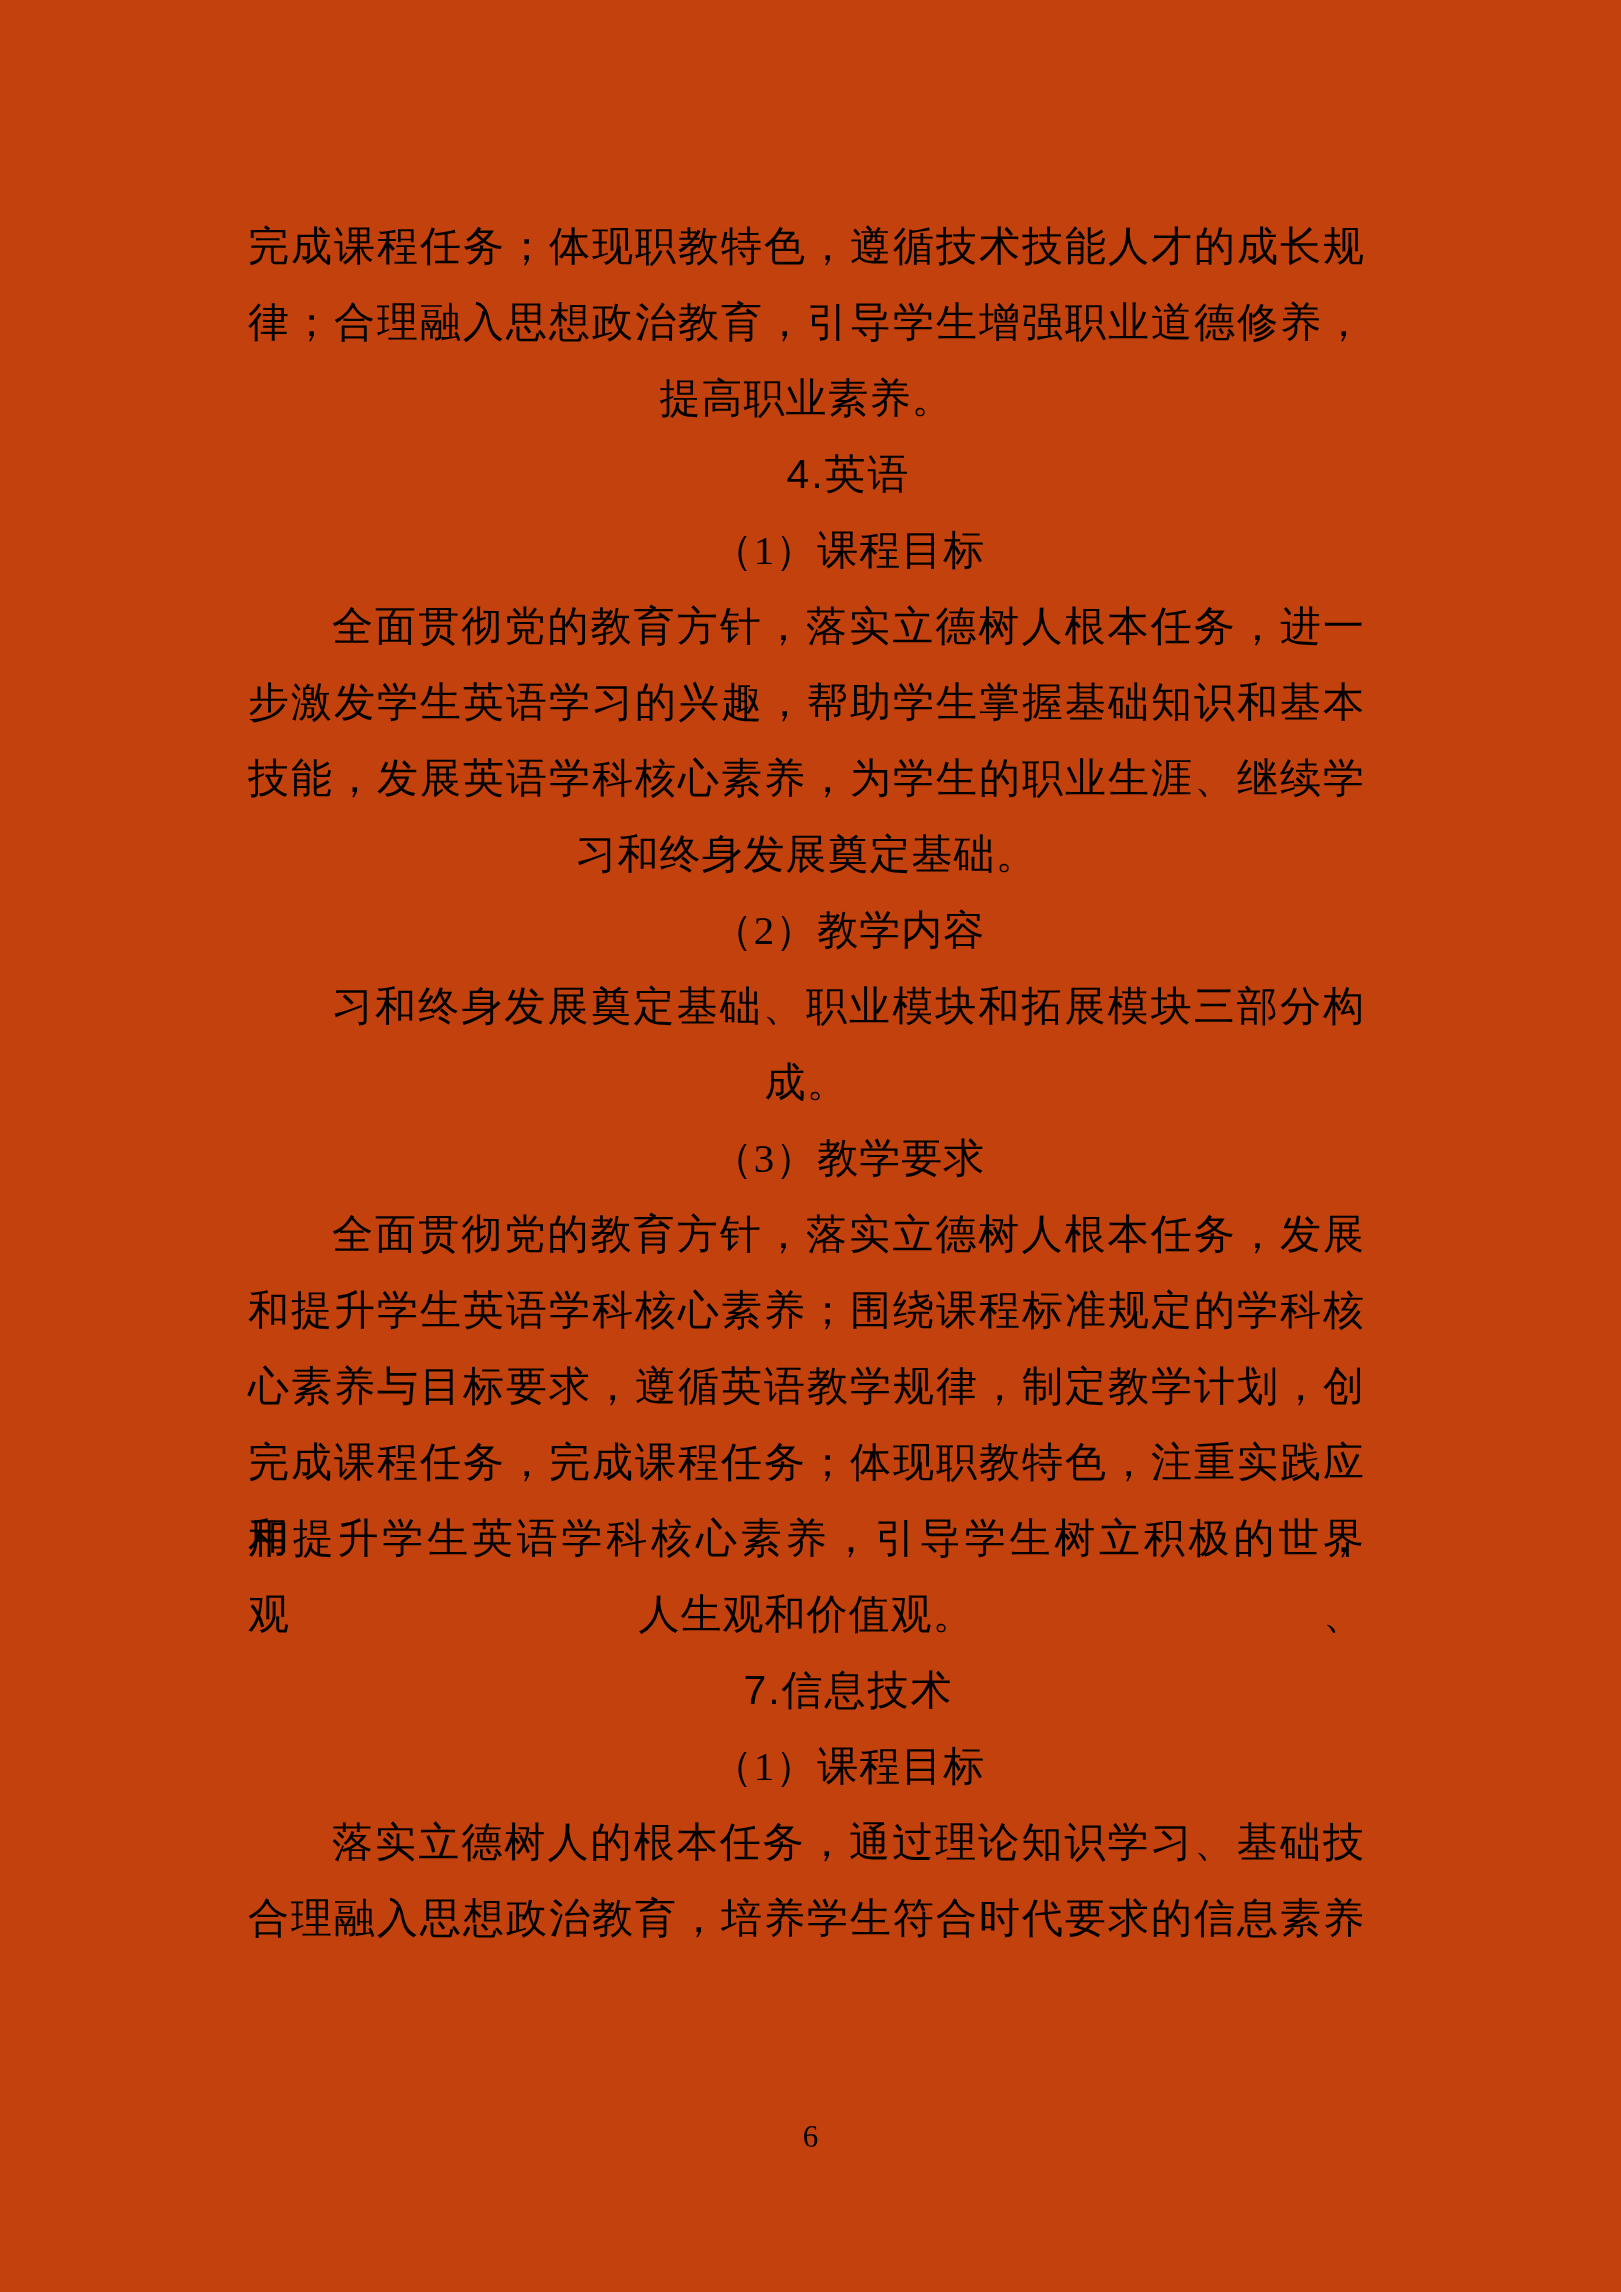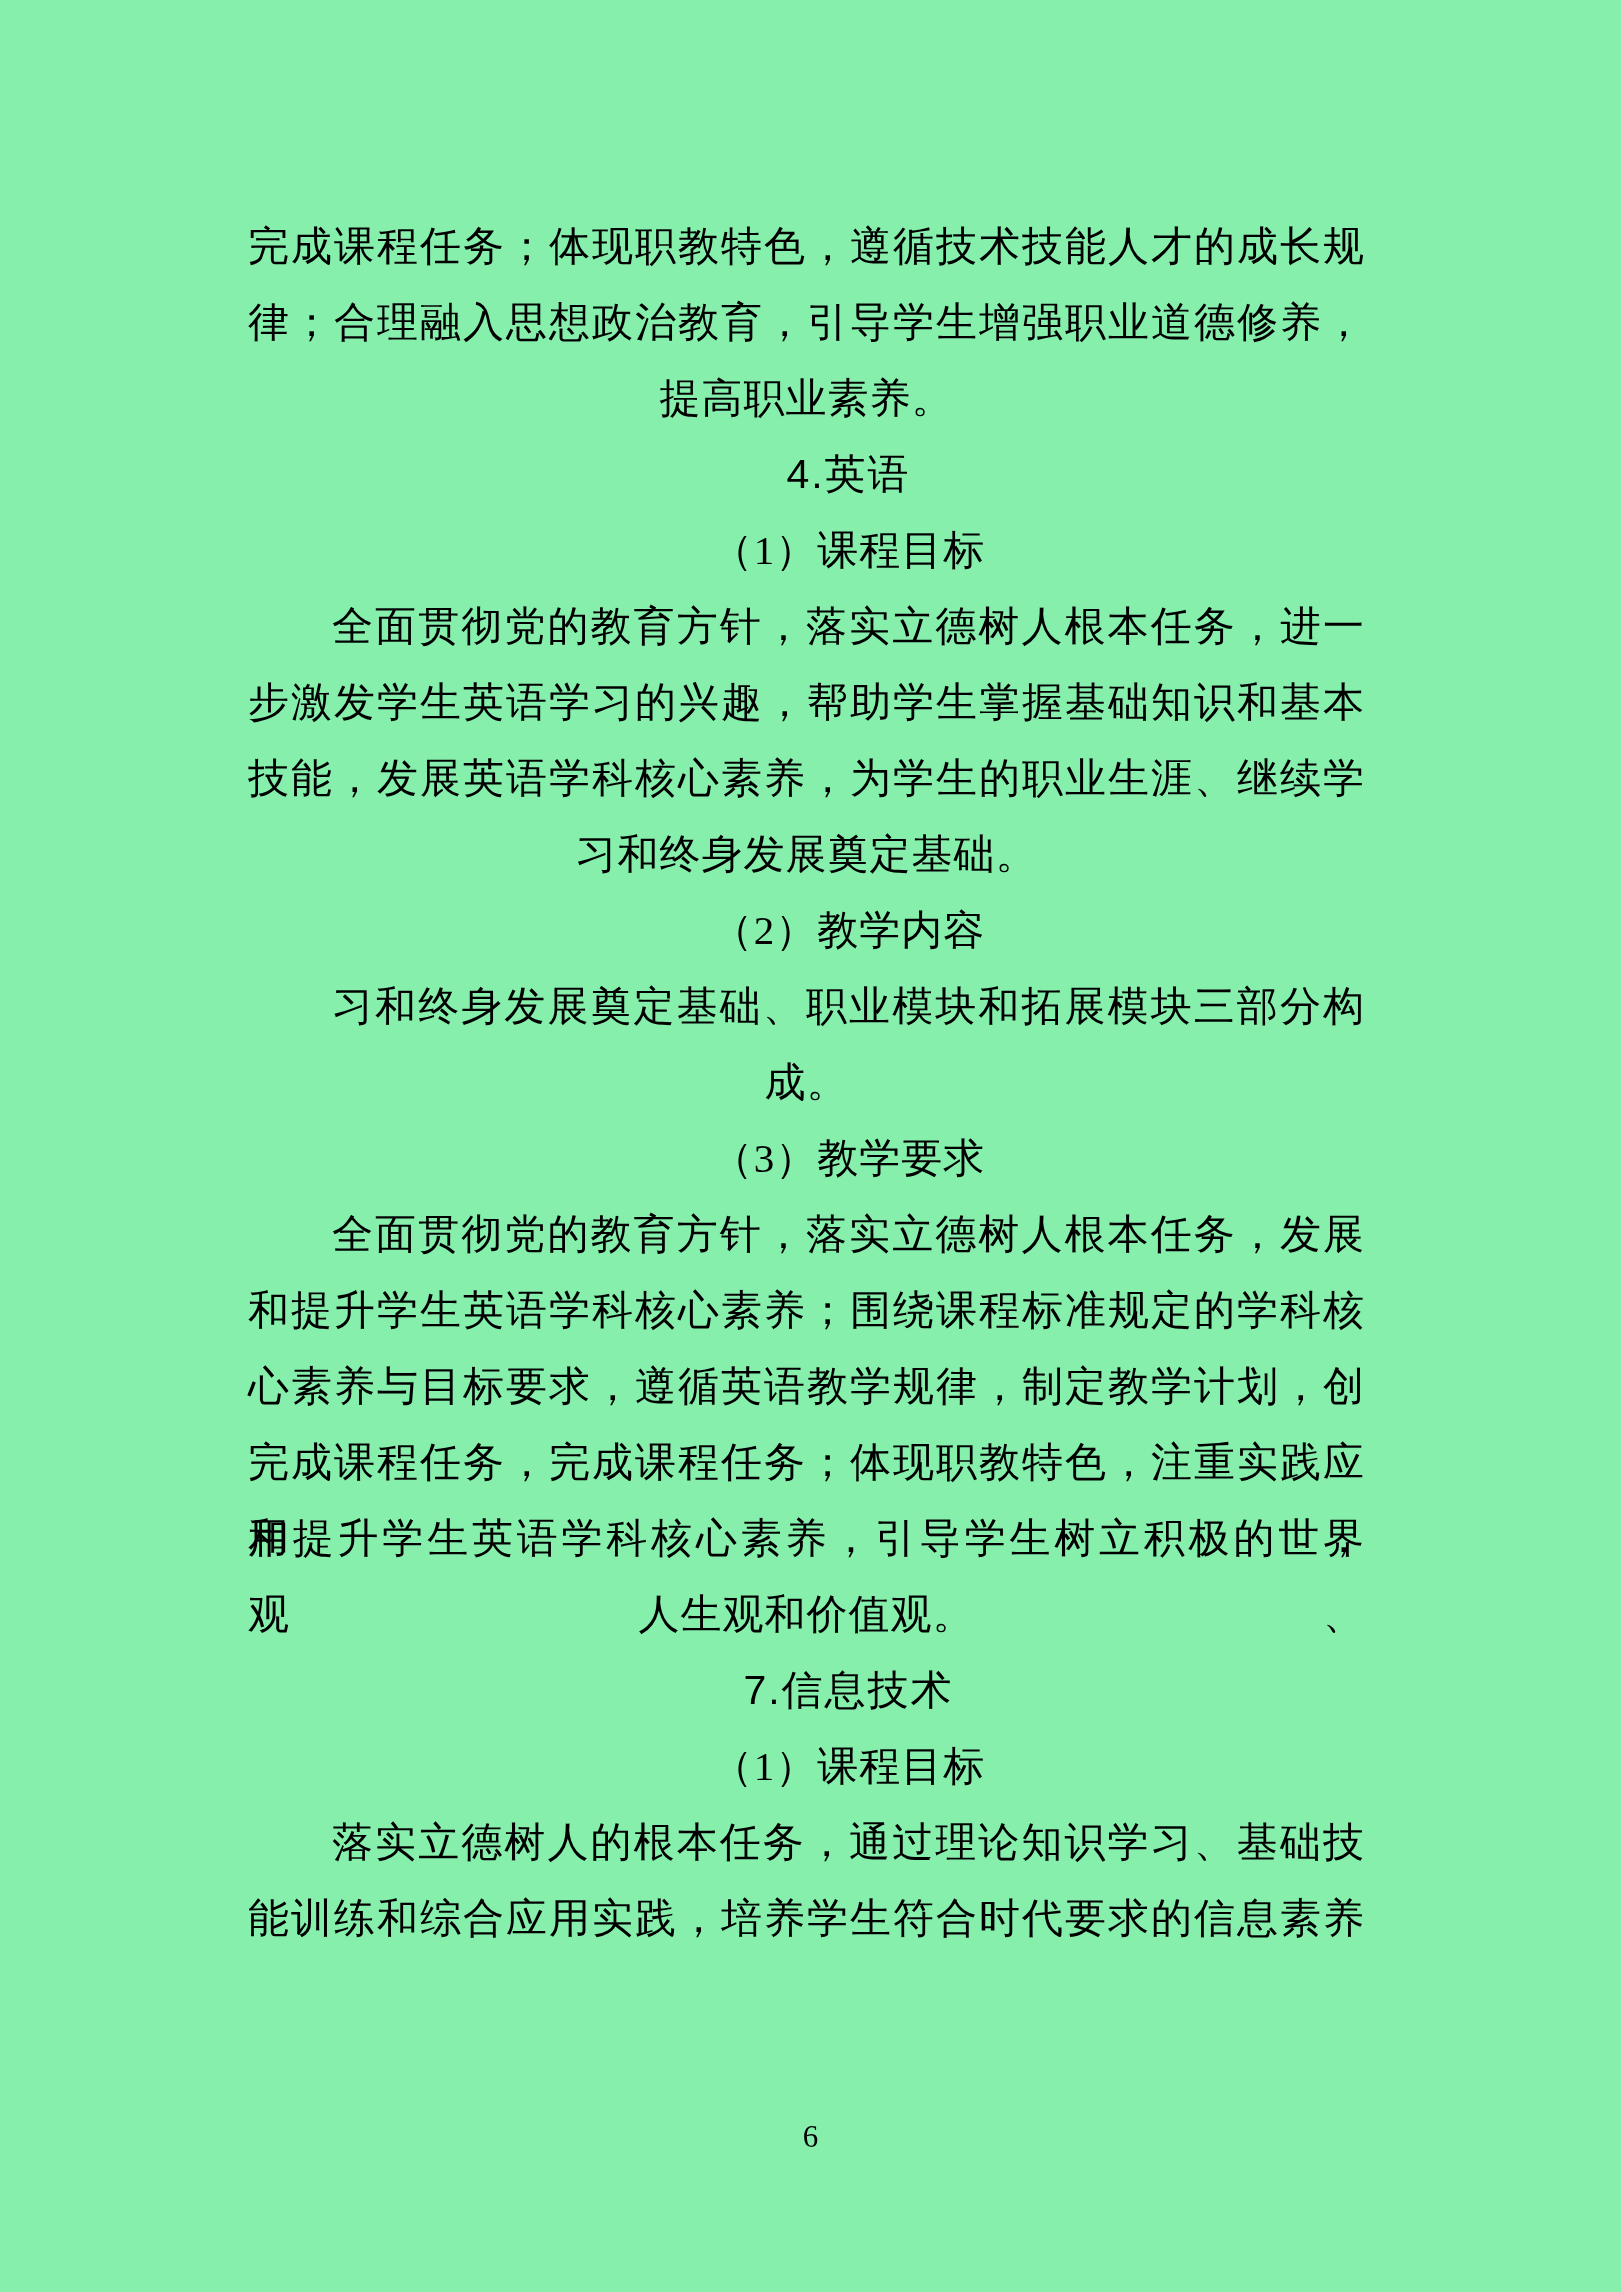--- a/index.html
+++ b/index.html
@@ -13,21 +13,21 @@
     position: relative;
     font-family: "Liberation Serif", "DejaVu Serif", serif;
     color: #000000;
     overflow: hidden;
   }
   .page {
     position: absolute;
     left: 0; top: 0;
     width: 1621px;
     height: 2293px;
-    background: #86efac;
+    background: #c2410c;
   }
   .content {
     position: absolute;
     left: 248px;
     top: 208px;
     width: 1117px;
   }
   .line {
     height: 76px;
     line-height: 76px;
@@ -81,17 +81,17 @@
       <div class="line indent">（3）教学要求</div>
       <div class="line indent justify">全面贯彻党的教育方针，落实立德树人根本任务，发展</div>
       <div class="line justify">和提升学生英语学科核心素养；围绕课程标准规定的学科核</div>
       <div class="line justify">心素养与目标要求，遵循英语教学规律，制定教学计划，创</div>
       <div class="line justify">完成课程任务，完成课程任务；体现职教特色，注重实践应用，</div>
       <div class="line justify">和提升学生英语学科核心素养，引导学生树立积极的世界观、</div>
       <div class="line">人生观和价值观。</div>
       <div class="line indent bold">7.信息技术</div>
       <div class="line indent">（1）课程目标</div>
       <div class="line indent justify">落实立德树人的根本任务，通过理论知识学习、基础技</div>
-      <div class="line justify">能训练和综合应用实践，培养学生符合时代要求的信息素养</div>
+      <div class="line justify">合理融入思想政治教育，培养学生符合时代要求的信息素养</div>
     </div>
   <div class="footer">6</div>
 </div>
 
 
 </body></html>

